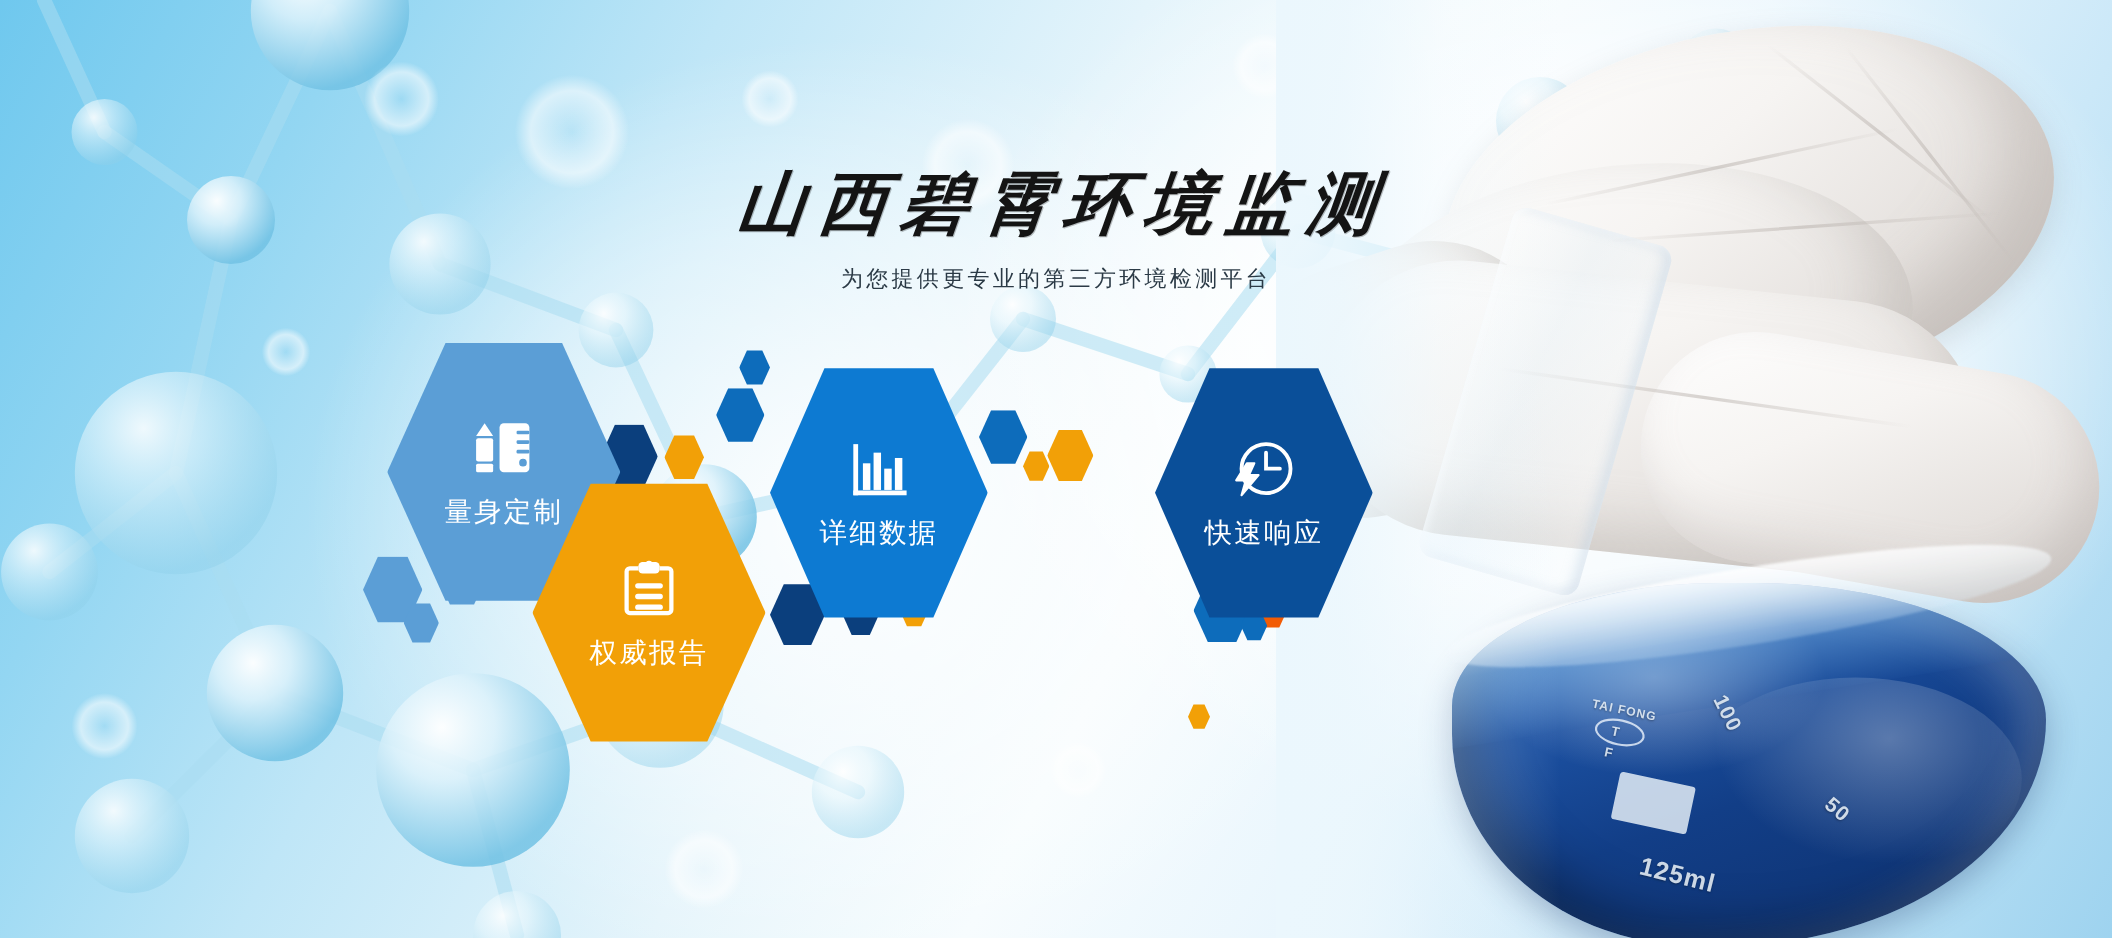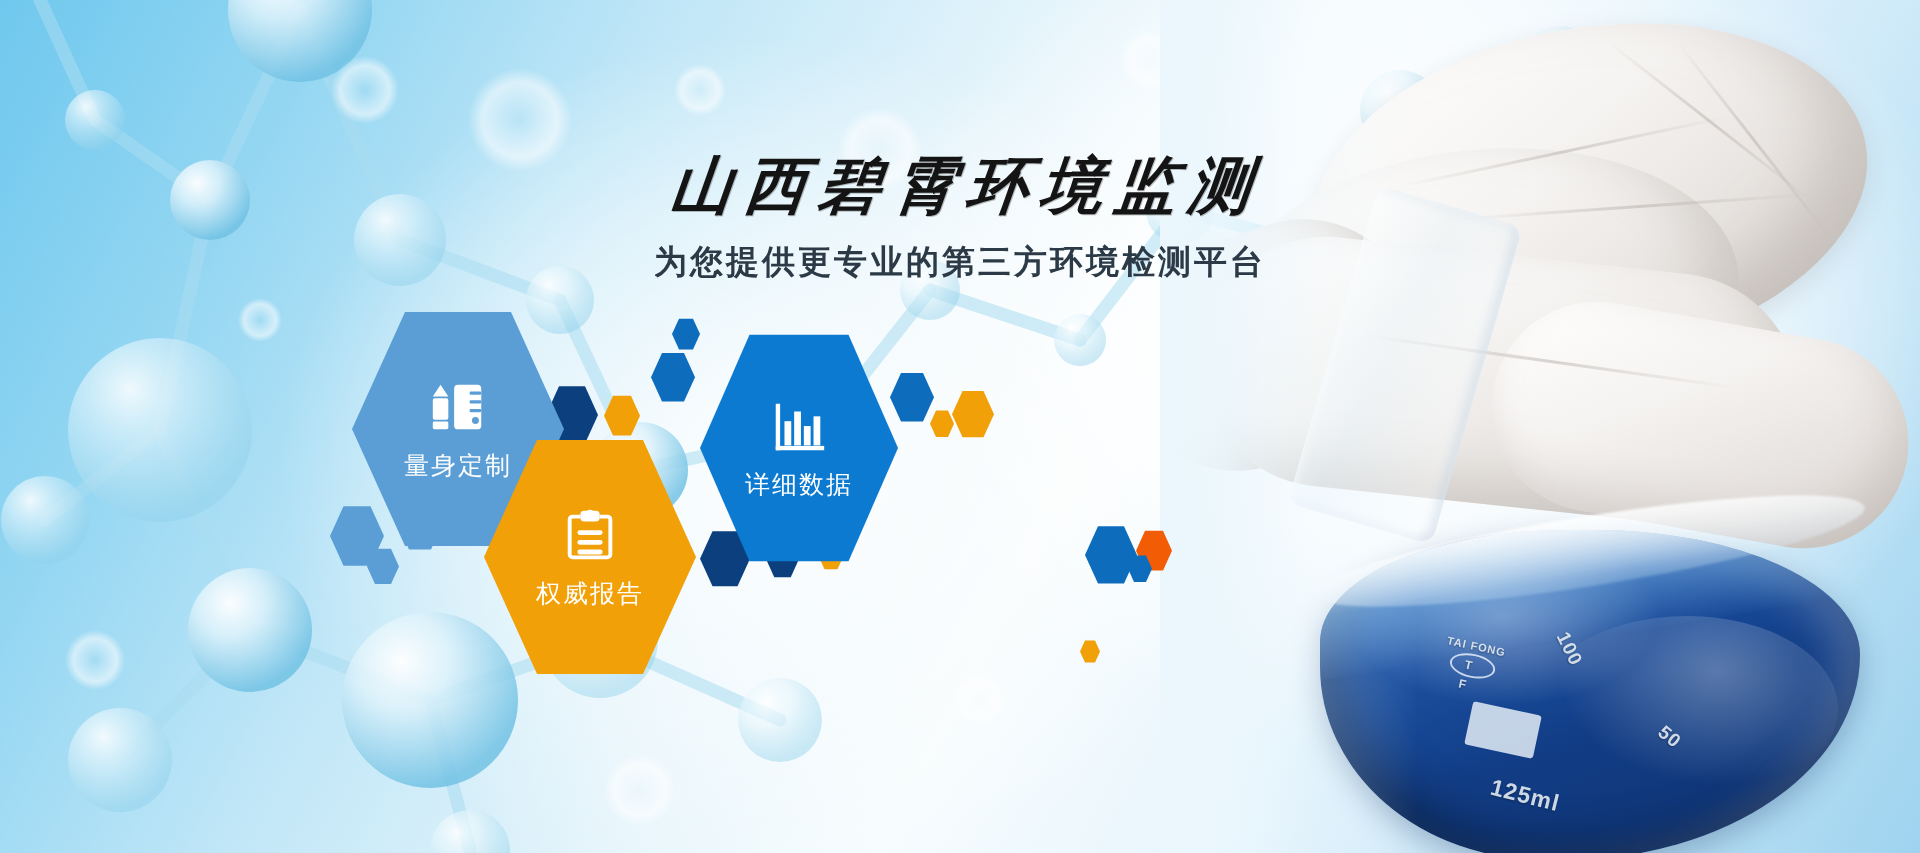--- a/index.html
+++ b/index.html
@@ -119,21 +119,21 @@
     font-family:"Liberation Serif","DejaVu Serif",serif;
     font-size:62px; font-weight:700; color:#141414;
     letter-spacing:12px; line-height:1.1;
     font-style:italic;
     transform:skewX(-6deg);
     text-shadow:1px 1px 0 rgba(0,0,0,.25);
     padding-left:14px;
   }
   .subtitle {
     margin-top:20px;
-    font-size:33px; color:#2b3a46; letter-spacing:3px; font-weight:700;
+    font-size:20px; color:#2b3a46; letter-spacing:3px; font-weight:400;
   }
 
   
   .hexes { position:absolute; inset:0; z-index:10; }
   .hex {
     position:absolute;
     clip-path:polygon(25% 2%, 75% 2%, 100% 50%, 75% 98%, 25% 98%, 0% 50%);
     display:flex; flex-direction:column; align-items:center; justify-content:center;
   }
   .hex-main { width:212px; height:244px; }
@@ -327,15 +327,25 @@
             <rect x="8" y="8" width="4.5" height="48"></rect>
             <rect x="8" y="51.5" width="50" height="4.5"></rect>
             <rect x="17" y="26" width="7" height="25"></rect>
             <rect x="27" y="16" width="7" height="35"></rect>
             <rect x="37" y="31" width="7" height="20"></rect>
             <rect x="47" y="21" width="7" height="30"></rect>
           </svg>
         </span>
         <span class="hex-label">详细数据</span>
       </div>
+      <div class="hex hex-main" style="left: 1050px; top: 330px; width: 198px; height: 236px; background: rgb(10, 79, 153);">
+        <span>
+          <svg class="hex-icon" viewBox="0 0 64 64" fill="none" stroke="#fff" stroke-width="3.6">
+            <circle cx="34" cy="31" r="23"></circle>
+            <path d="M34 16 v15 h13" stroke-linecap="round"></path>
+            <path d="M16 26 L6 42 h9 l-4 14 l16-19 h-9 l5-11 Z" fill="#fff" stroke="#fff" stroke-width="2" stroke-linejoin="round"></path>
+          </svg>
+        </span>
+        <span class="hex-label">快速响应</span>
+      </div>
     </div>
 
 </div>
 
 </body></html>

